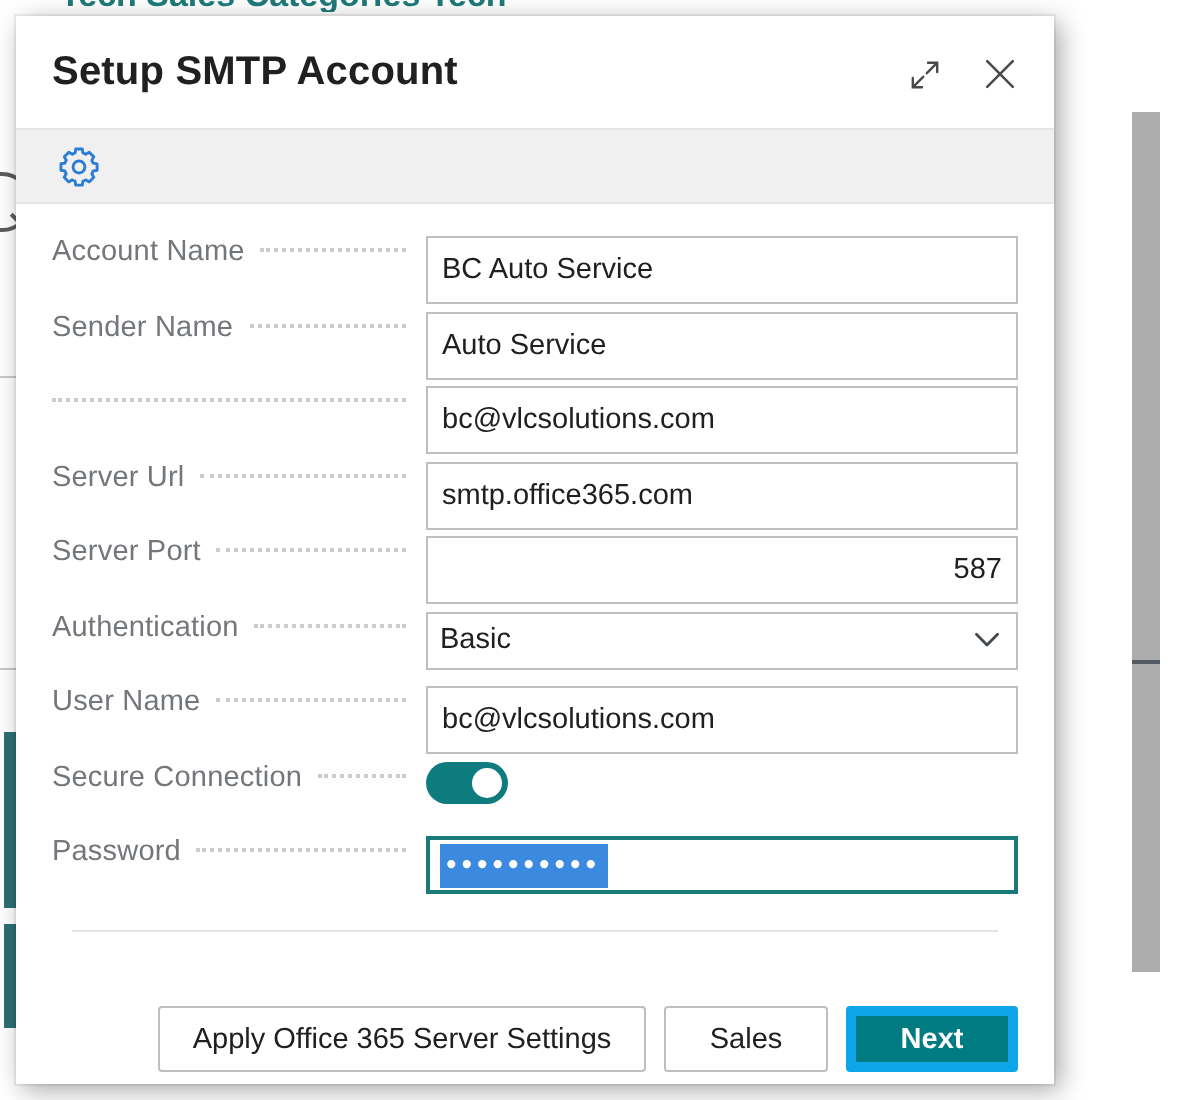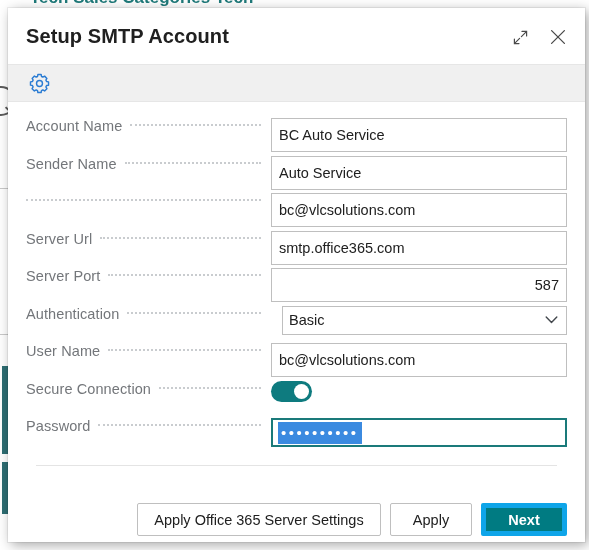--- a/index.html
+++ b/index.html
@@ -102,21 +102,21 @@
     width: 9px;
     height: 550px;
     background: #ffffff;
   }
 
   
   .dialog {
     position: absolute;
     left: 8px;
     top: 8px;
-    width: 577px;
+    width: 519px;
     height: 534px;
     background: #f97316;
     box-shadow: 0 0 0 1px rgba(0,0,0,0.06), 3px 3px 12px rgba(0,0,0,0.35);
     display: flex;
     flex-direction: column;
   }
 
   .dlg-header {
     height: 56px;
     flex: 0 0 56px;
@@ -235,21 +235,21 @@
     background: #ffffff;
     font-family: "Liberation Sans", sans-serif;
     font-size: 14.5px;
     color: #202020;
     padding: 0 6px;
     outline: none;
     border-radius: 0;
     -webkit-appearance: none;
     appearance: none;
   }
-  .select-wrap { position: relative; width: 100%; margin-left: 11px; }
+  .select-wrap { position: relative; width: 100%; }
   .select-chevron {
     position: absolute;
     right: 9px;
     top: 50%;
     transform: translateY(-50%);
     pointer-events: none;
     line-height: 0;
   }
 
   .password-wrap {
@@ -482,18 +482,18 @@
             <span class="password-dots">••••••••••</span>
           </div>
         </div>
       </div>
 
       <div class="divider"></div>
     </div>
 
     <div class="dlg-footer">
       <button class="btn btn-default btn-apply">Apply Office 365 Server Settings</button>
-      <button class="btn btn-default btn-back">Apply</button>
+      <button class="btn btn-default btn-back">Sales</button>
       <button class="btn btn-primary">Next</button>
     </div>
 
   </div>
 </div>
 
 </body></html>

